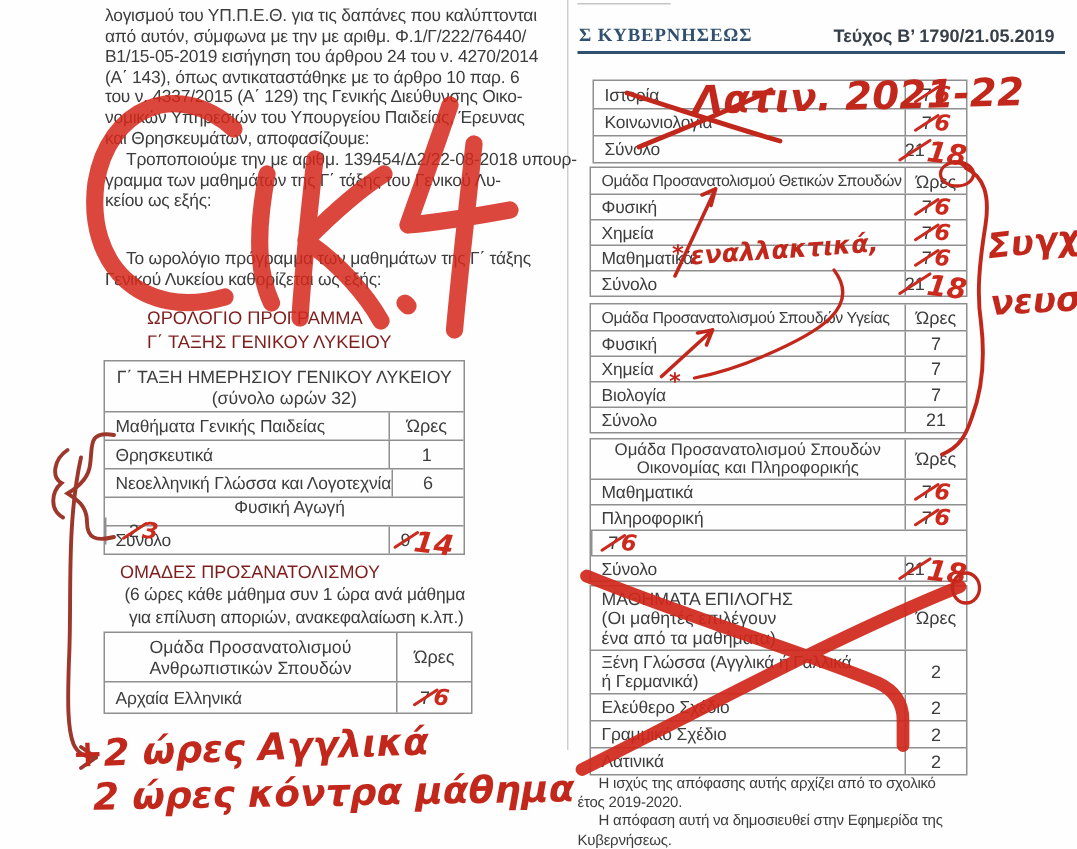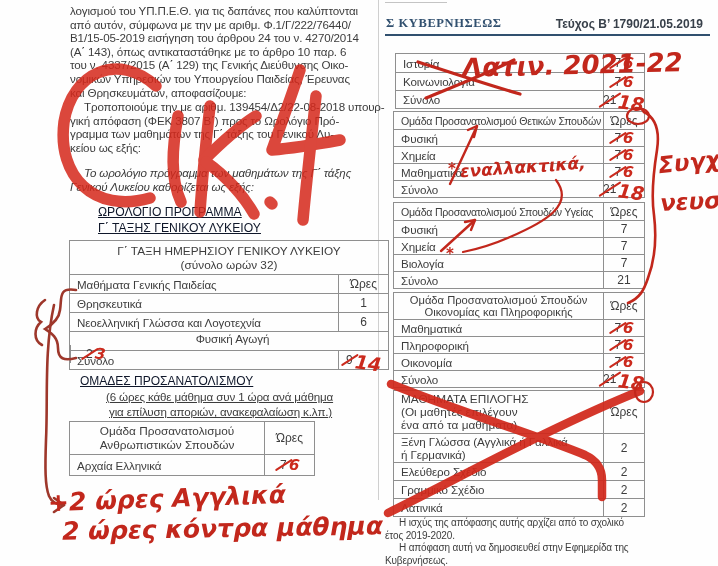--- a/index.html
+++ b/index.html
@@ -4,21 +4,21 @@
 <style>
   html,body{margin:0;padding:0;background:#ffffff;}
   .page{position:relative;width:718px;height:566px;background:#fefefe;overflow:hidden;
         font-family:"Liberation Sans",sans-serif;color:#3d3d3d;}
   .abs{position:absolute;}
   .ln{white-space:nowrap;}
   
   .para{font-size:11.6px;line-height:13.6px;letter-spacing:-0.15px;color:#3c3c3c;}
   .ind{text-indent:14px;}
   
-  .secline{font-size:12.2px;line-height:16px;color:#0f172a;white-space:nowrap;text-decoration:underline;}
+  .secline{font-size:12.2px;line-height:16px;color:#7f1d1d;white-space:nowrap;}
   
   .tbl{position:absolute;border:1.2px solid #8f8f8f;box-sizing:border-box;background:transparent;}
   .tr{display:flex;border-top:1px solid #8f8f8f;align-items:center;box-sizing:border-box;}
   .tr.first{border-top:none;}
   .lbl{flex:1;padding-left:7px;font-size:11.6px;letter-spacing:-0.1px;white-space:nowrap;overflow:visible;}
   .val{border-left:1px solid #8f8f8f;text-align:center;position:relative;align-self:stretch;
        display:flex;align-items:center;justify-content:center;font-size:12px;overflow:visible;}
   .valL{width:49px;} .valR{width:40px;}
   .thead{flex-direction:column;justify-content:center;display:flex;align-items:center;width:100%;}
   .tt{font-size:11.8px;line-height:14px;text-align:center;white-space:nowrap;}
@@ -56,36 +56,35 @@
     <div class="ln">από αυτόν, σύμφωνα με την με αριθμ. Φ.1/Γ/222/76440/</div>
     <div class="ln">Β1/15-05-2019 εισήγηση του άρθρου 24 του ν. 4270/2014</div>
     <div class="ln">(Α΄ 143), όπως αντικαταστάθηκε με το άρθρο 10 παρ. 6</div>
     <div class="ln">του ν. 4337/2015 (Α΄ 129) της Γενικής Διεύθυνσης Οικο-</div>
     <div class="ln">νομικών Υπηρεσιών του Υπουργείου Παιδείας, Έρευνας</div>
     <div class="ln">και Θρησκευμάτων, αποφασίζουμε:</div>
   </div>
 
   <div class="abs para" style="left:70px;top:100px;width:300px;">
     <div class="ln ind">Τροποποιούμε την με αριθμ. 139454/Δ2/22-08-2018 υπουρ-</div>
-    <div class="ln">γική απόφαση (ΦΕΚ 3807 Β΄) προς το Ωρολόγιο Πρό-</div>
     <div class="ln">γραμμα των μαθημάτων της Γ΄ τάξης του Γενικού Λυ-</div>
     <div class="ln">κείου ως εξής:</div>
   </div>
 
-  <div class="abs para" style="left:70px;top:166px;width:300px;font-style:italic;">
+  <div class="abs para" style="left:70px;top:166px;width:300px;">
     <div class="ln ind">Το ωρολόγιο πρόγραμμα των μαθημάτων της Γ΄ τάξης</div>
     <div class="ln">Γενικού Λυκείου καθορίζεται ως εξής:</div>
   </div>
 
   <div class="abs" style="left:98px;top:204px;">
     <div class="secline">ΩΡΟΛΟΓΙΟ ΠΡΟΓΡΑΜΜΑ</div>
     <div class="secline">Γ΄ ΤΑΞΗΣ ΓΕΝΙΚΟΥ ΛΥΚΕΙΟΥ</div>
   </div>
 
-  <div class="tbl" style="left:69px;top:240px;width:320px;">
+  <div class="tbl" style="left:69px;top:240px;width:241px;">
     <div class="tr first" style="height:33px;">
       <div class="thead">
         <div class="tt">Γ΄ ΤΑΞΗ ΗΜΕΡΗΣΙΟΥ ΓΕΝΙΚΟΥ ΛΥΚΕΙΟΥ</div>
         <div class="tt">(σύνολο ωρών 32)</div>
       </div>
     </div>
     <div class="tr" style="height:19px;">
       <div class="lbl">Μαθήματα Γενικής Παιδείας</div>
       <div class="val valL">Ώρες</div>
     </div>
@@ -111,21 +110,21 @@
     <div class="tr" style="height:19px;">
       <div class="lbl">Σύνολο</div>
       <div class="val valL">
           <span class="pv struck">9</span>
           <span class="hv hv-big">14</span>
         </div>
     </div>
   </div>
 
   <div class="abs secline" style="left:80px;top:373px;font-size:12px;">ΟΜΑΔΕΣ ΠΡΟΣΑΝΑΤΟΛΙΣΜΟΥ</div>
-  <div class="abs para" style="left:106px;top:389px;line-height:15px;text-decoration:underline;">
+  <div class="abs para" style="left:83px;top:389px;line-height:15px;">
     <div class="ln">(6 ώρες κάθε μάθημα συν 1 ώρα ανά μάθημα</div>
     <div class="ln" style="margin-left:3px;">για επίλυση αποριών, ανακεφαλαίωση κ.λπ.)</div>
   </div>
 
   <div class="tbl" style="left:69px;top:421px;width:246px;">
     <div class="tr first" style="height:32px;">
       <div class="thead" style="flex:1;">
         <div class="tt">Ομάδα Προσανατολισμού</div>
         <div class="tt">Ανθρωπιστικών Σπουδών</div>
       </div>
@@ -250,21 +249,20 @@
         </div>
     </div>
     <div class="tr" style="height:17px;">
       <div class="lbl">Πληροφορική</div>
       <div class="val valR">
           <span class="pv struck">7</span>
           <span class="hv">6</span>
         </div>
     </div>
     <div class="tr" style="height:17px;">
-      <div class="lbl">Οικονομία</div>
       <div class="val valR">
           <span class="pv struck">7</span>
           <span class="hv">6</span>
         </div>
     </div>
     <div class="tr" style="height:17px;">
       <div class="lbl">Σύνολο</div>
       <div class="val valR">
           <span class="pv struck">21</span>
           <span class="hv hv-big">18</span>

